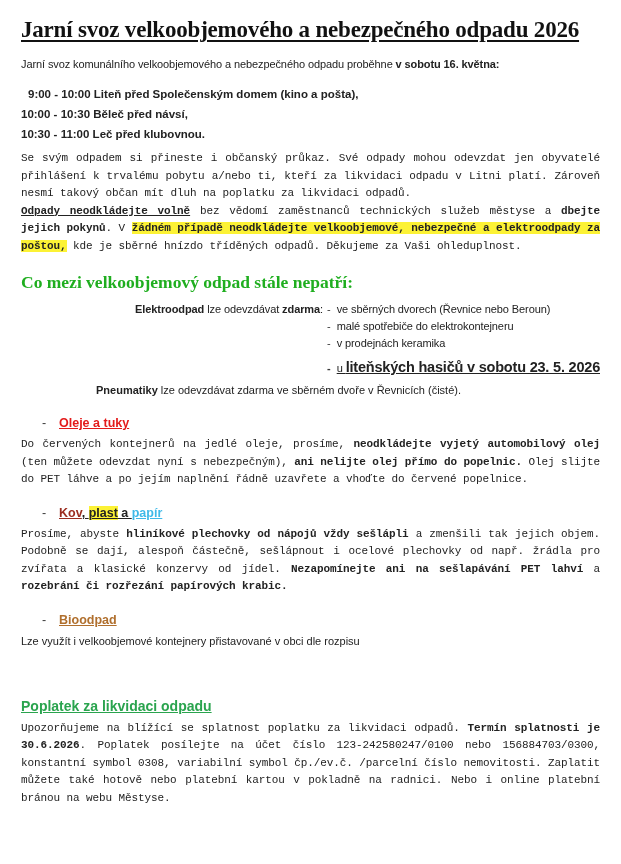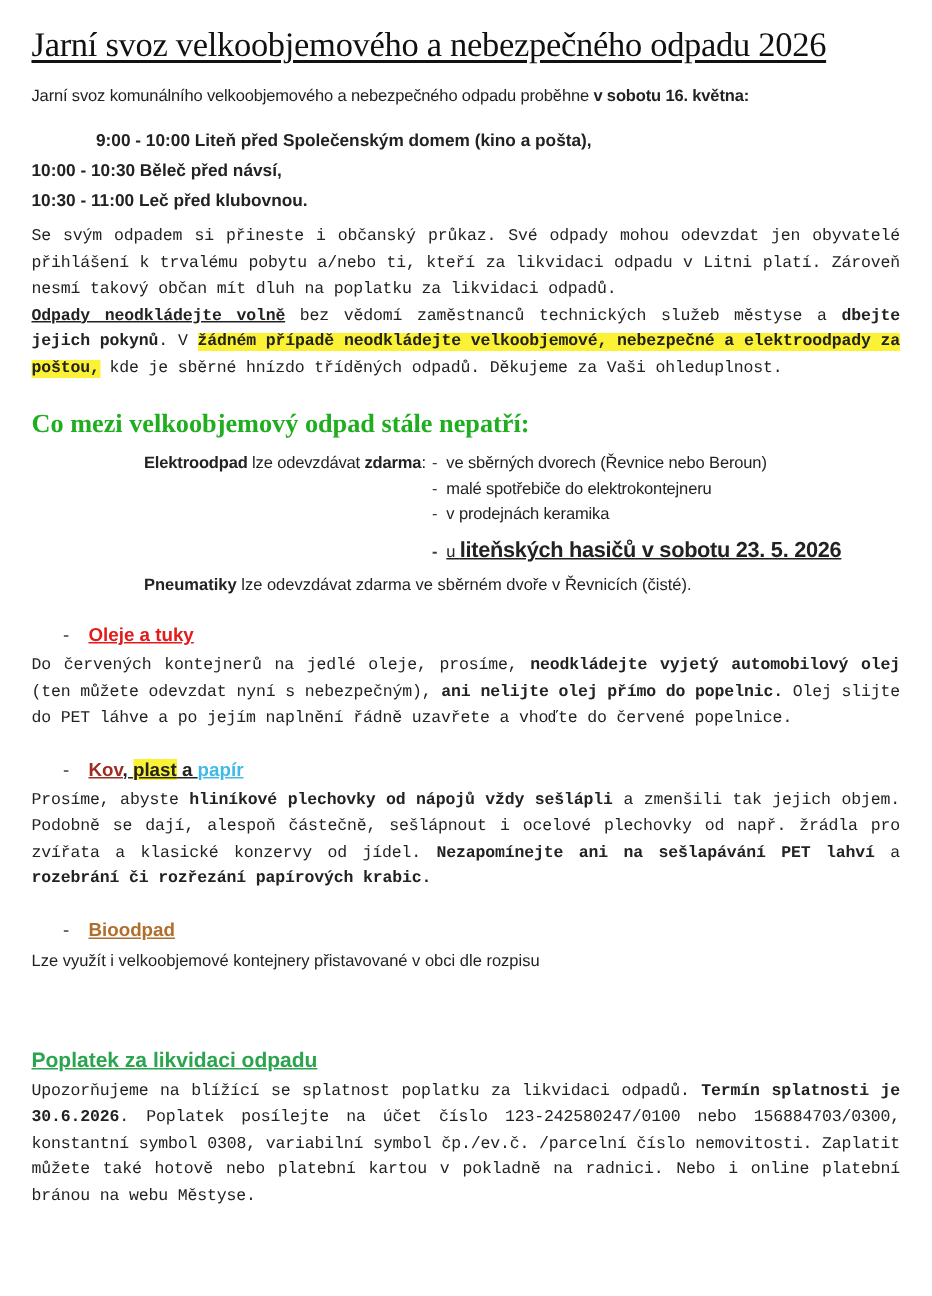--- a/index.html
+++ b/index.html
@@ -13,45 +13,45 @@
     color:#222;
     overflow:hidden;
   }
   .b{font-weight:bold;}
   .u{text-decoration:underline;}
   .hl{background:#fcf235;}
   .dash{font-weight:normal;color:#3a3a3a;}
 
   .doc-title{
     font-family:"Liberation Serif","DejaVu Serif",serif;
-    font-size:23px;line-height:28px;font-weight:normal;color:#111;
+    font-size:23px;line-height:28px;font-weight:bold;color:#111;
     margin:0 0 12px 0;white-space:nowrap;letter-spacing:-0.2px;
   }
   .doc-title .tu{text-decoration:underline;text-decoration-thickness:2px;text-underline-offset:3px;}
 
   .intro{font-size:11px;line-height:16px;margin:0 0 12px 0;letter-spacing:-0.1px;}
 
   .schedule{font-size:11.5px;font-weight:bold;line-height:20px;margin:0 0 4px 0;}
-  .schedule .sl-first{padding-left:7px;margin-left:36px;}
+  .schedule .sl-first{padding-left:7px;}
 
   .para{font-size:11px;line-height:17.5px;text-align:justify;margin:0;letter-spacing:-0.1px;font-family:Liberation Mono, monospace;}
   .para-gap{margin-top:6px;}
 
   .green-serif{
     font-family:"Liberation Serif","DejaVu Serif",serif;
     font-size:17.5px;line-height:22px;font-weight:bold;color:#1fae1f;
     margin:16px 0 8px 0;
   }
 
   .plist{margin:0;padding:0;list-style:none;font-size:12.5px;line-height:21px;font-weight:bold;}
   .plist li{margin:0;}
   .plist .dash{display:inline-block;margin-left:21px;width:17px;}
   .purple{color:#7030a0;}
 
-  .elektro-row{display:flex;margin:6px 0 0 75px;font-size:11px;line-height:17px;letter-spacing:-0.1px;}
+  .elektro-row{display:flex;margin:6px 0 0 75px;font-size:11px;line-height:17px;letter-spacing:-0.1px;justify-content:flex-end;}
   .elektro-label{width:192px;flex:none;}
   .opt .dash{margin-right:6px;}
   .opt-special{margin:4px 0 2px 0;line-height:22px;}
   .opt-special .dash{margin-right:6px;font-weight:bold;}
   .special-big{font-size:14.5px;font-weight:bold;letter-spacing:-0.2px;}
   .pneu{margin:1px 0 0 75px;font-size:11px;line-height:17px;}
 
   .item-heading{font-size:12.5px;line-height:20px;font-weight:bold;margin:14px 0 3px 0;}
   .item-heading .dash{display:inline-block;margin-left:21px;width:17px;}
   .red{color:#e31b1b;}

